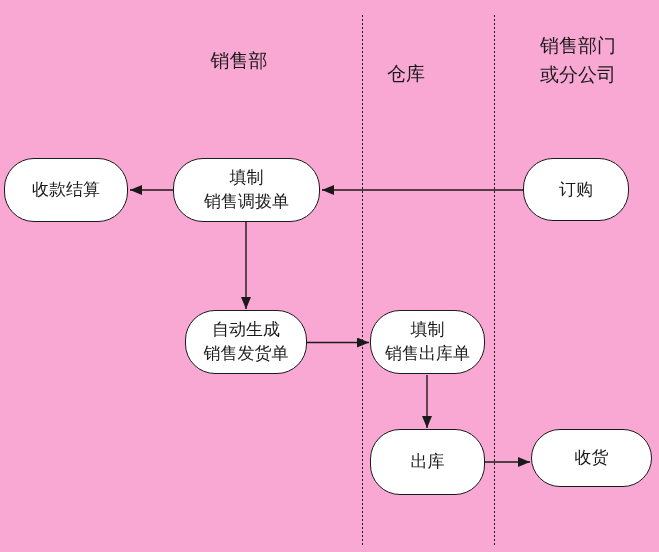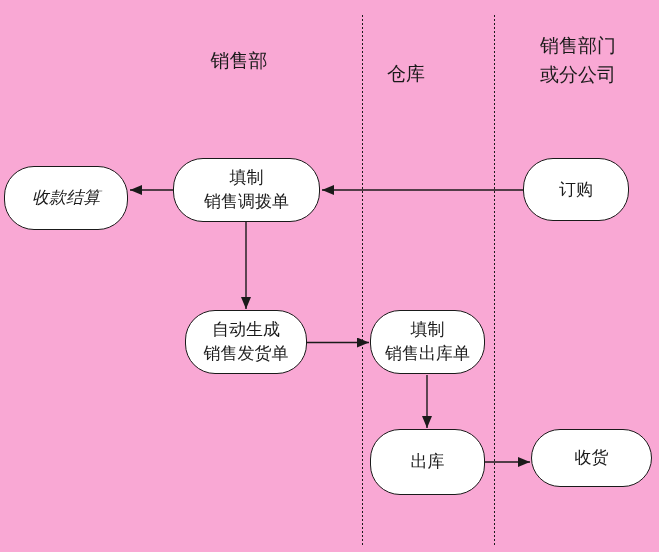--- a/index.html
+++ b/index.html
@@ -71,21 +71,21 @@
     <line x1="307" y1="342.5" x2="369" y2="342.5" stroke="#1a1a1a" stroke-width="1.4" marker-end="url(#arrow)"></line>
     <line x1="427" y1="375" x2="427" y2="428" stroke="#1a1a1a" stroke-width="1.4" marker-end="url(#arrow)"></line>
     <line x1="485" y1="462" x2="530" y2="462" stroke="#1a1a1a" stroke-width="1.4" marker-end="url(#arrow)"></line>
   </svg>
 
   <div class="lane-header" style="left:239px; top:50px;">销售部</div>
   <div class="lane-header" style="left:406px; top:51px;margin-top:12px;">仓库</div>
   <div class="lane-header two-line" style="left:578px; top:31px;text-align:right;">销售部门
 或分公司</div>
 
-  <div class="node" style="left:4px; top:166px; width:124px; height:64px;font-style:italic;">收款结算</div>
+  <div class="node" style="left:4px; top:158px; width:124px; height:64px;">收款结算</div>
   <div class="node" style="left:173px; top:158px; width:147px; height:64px;">填制
 销售调拨单</div>
   <div class="node" style="left:185px; top:310px; width:122px; height:64px;">自动生成
 销售发货单</div>
   <div class="node" style="left:523px; top:158px; width:106px; height:63px;">订购</div>
   <div class="node" style="left:370px; top:310px; width:115px; height:64px;">填制
 销售出库单</div>
   <div class="node" style="left:370px; top:429px; width:115px; height:66px;">出库</div>
   <div class="node" style="left:531px; top:429px; width:121px; height:58px;">收货</div>
 

